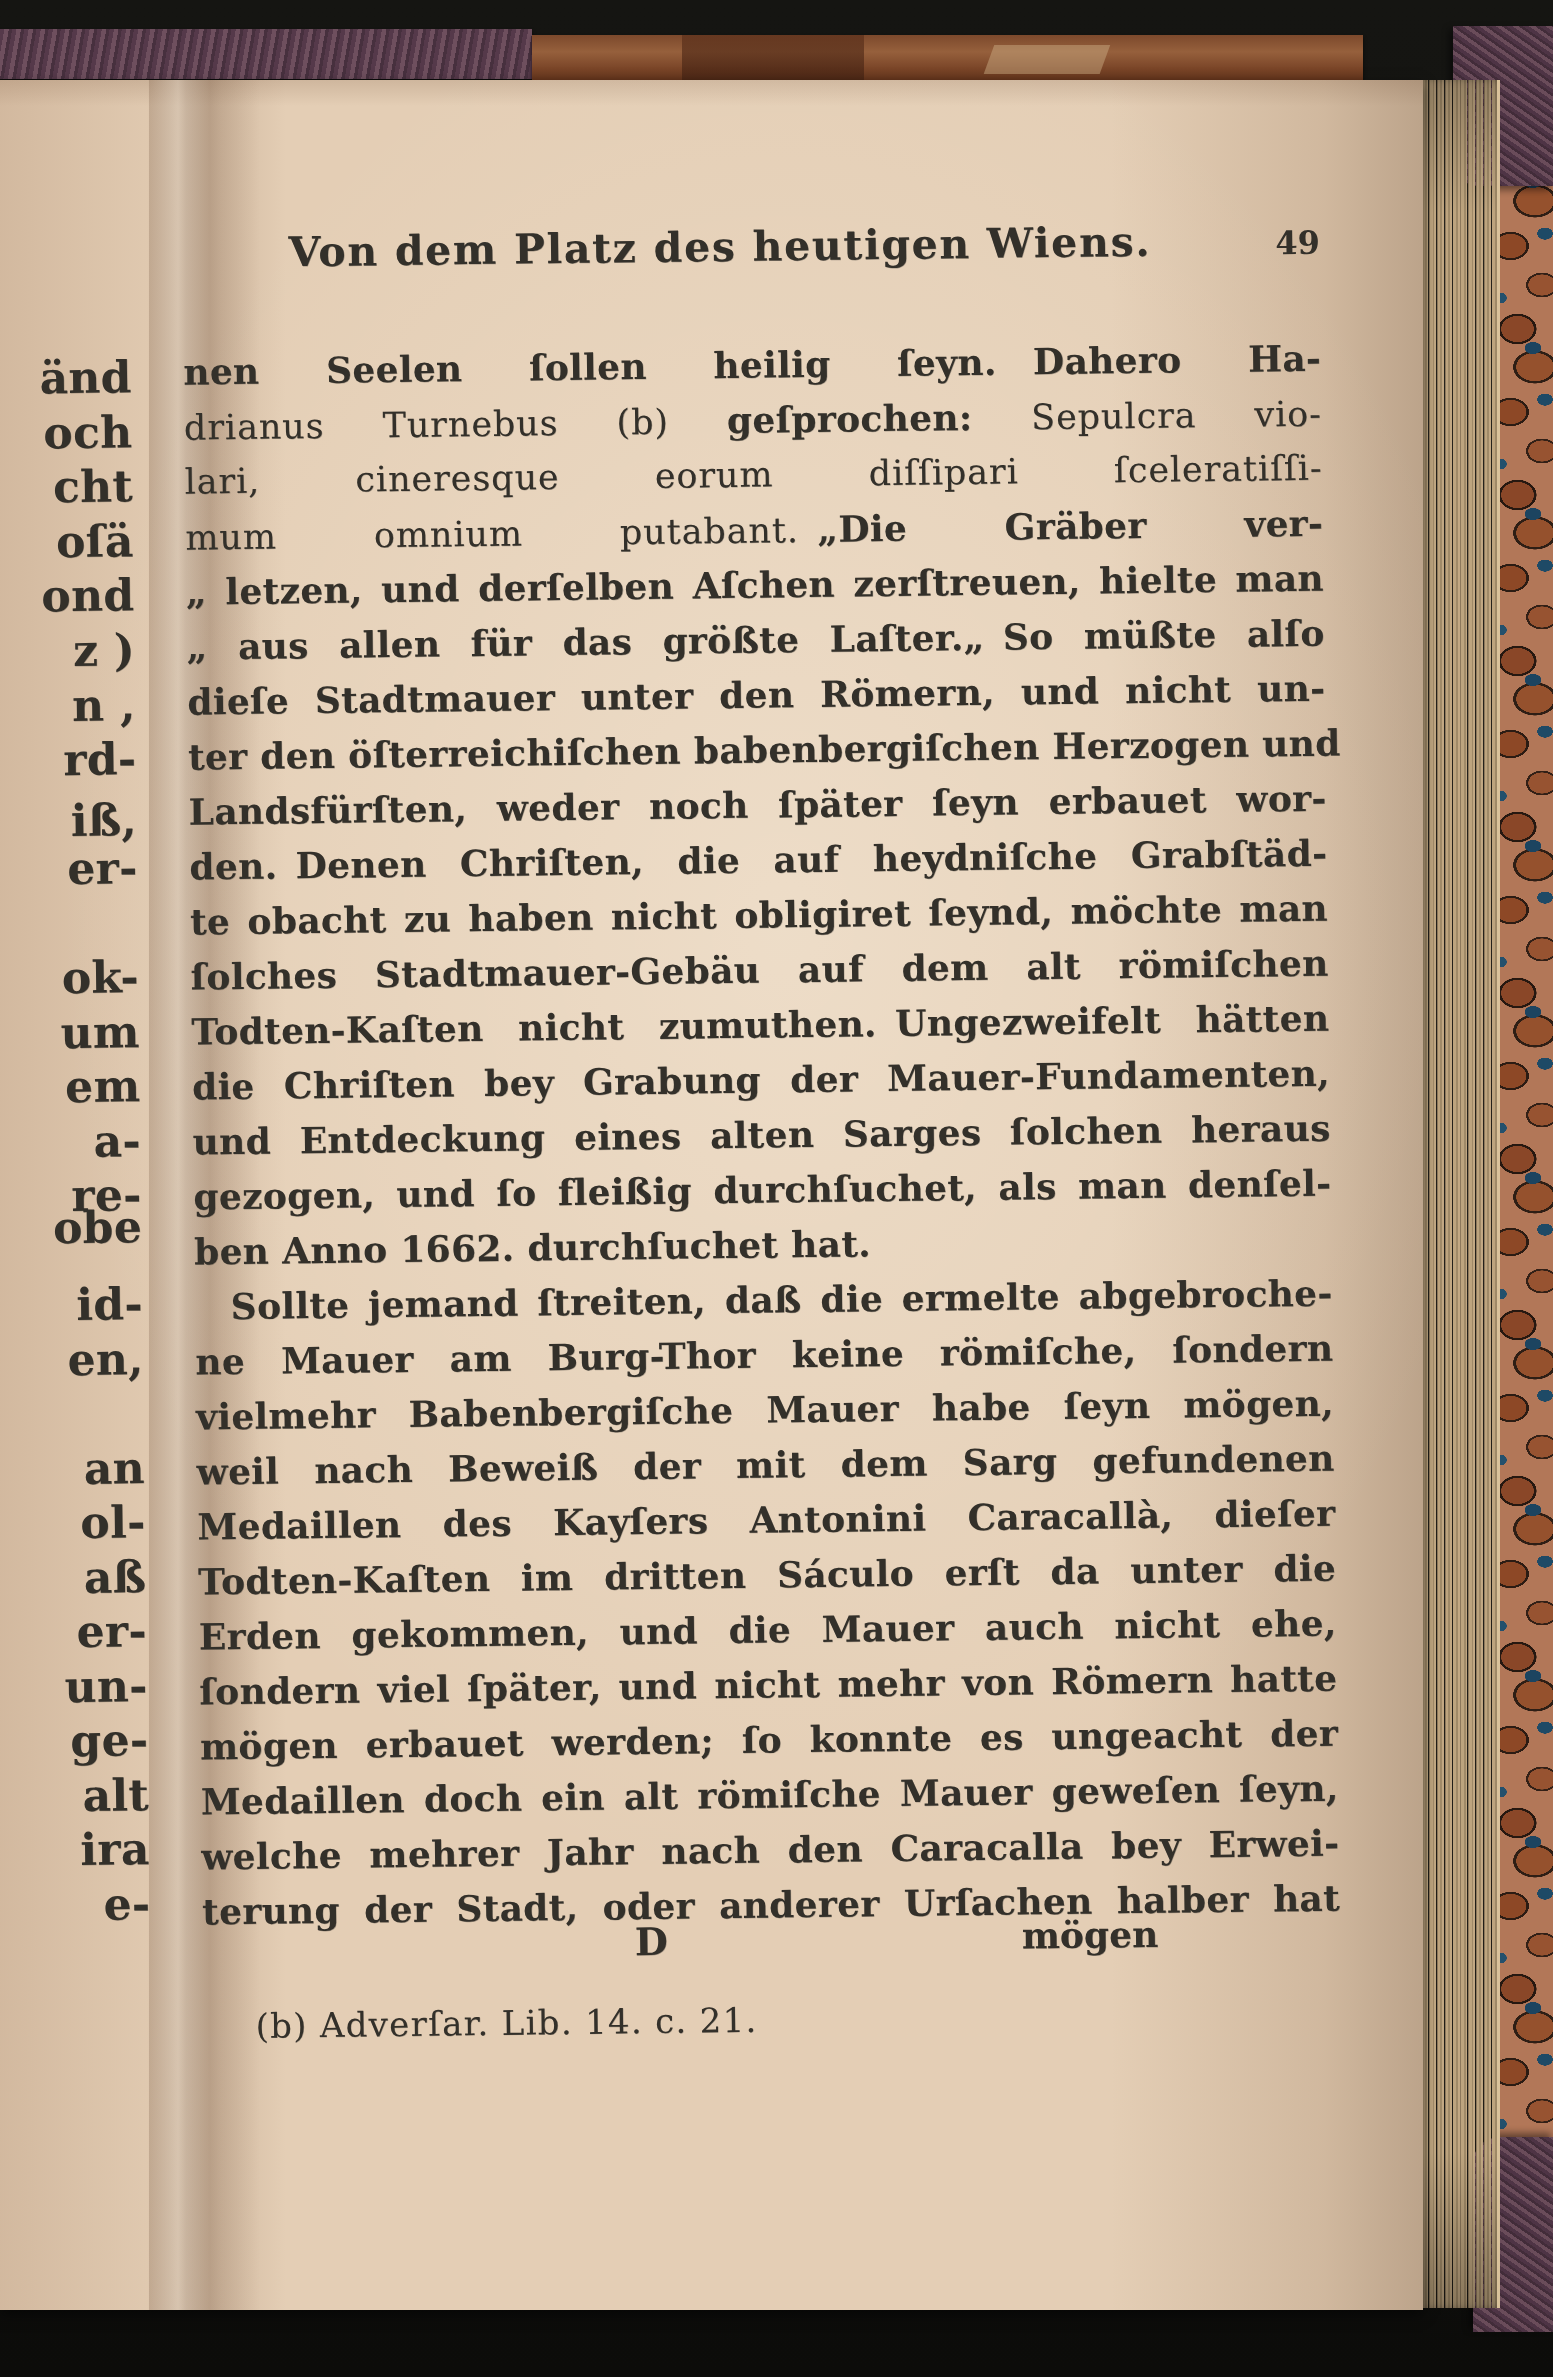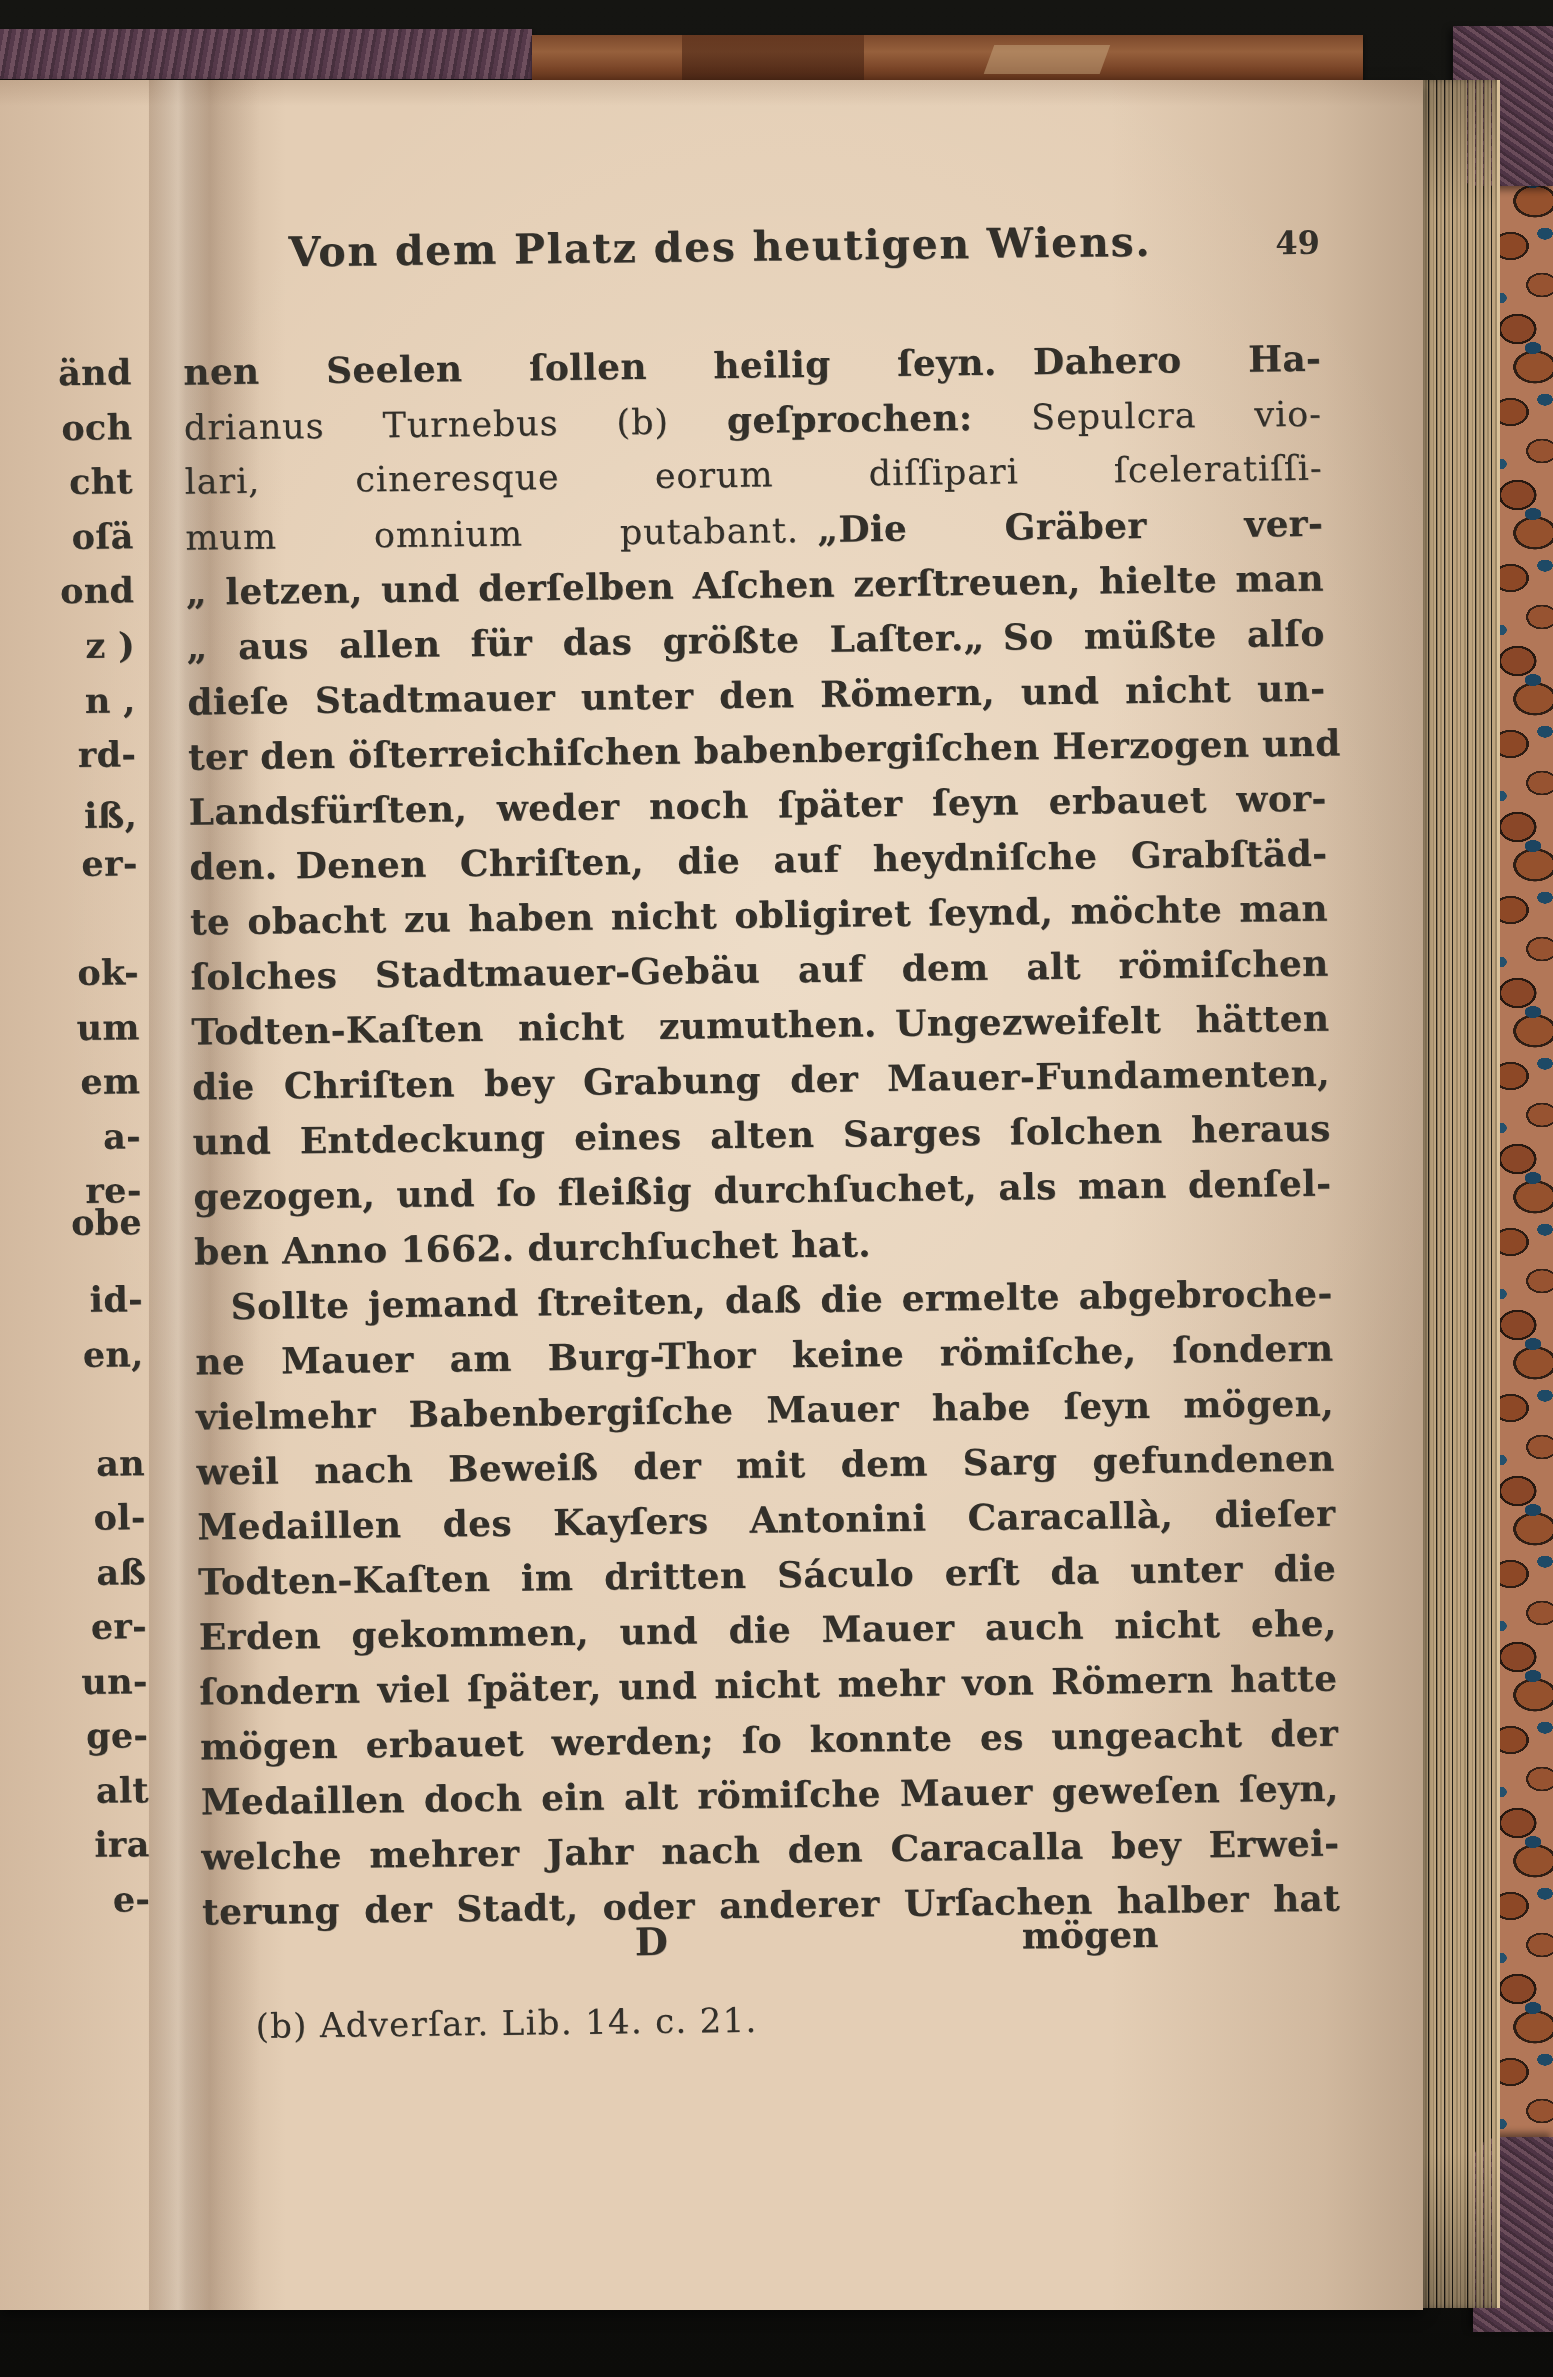--- a/index.html
+++ b/index.html
@@ -70,21 +70,21 @@
   .sig-line{position:relative;height:55px;}
   .sig-line .sig{position:absolute;left:38%;font-size:38px;font-weight:700;
      text-shadow:0.5px 0.5px 0 rgba(51,48,42,.4);}
   .sig-line .catch{position:absolute;left:72%;font-size:36px;font-weight:700;
      text-shadow:0.5px 0.5px 0 rgba(51,48,42,.4);}
   
   .footnote{position:absolute;left:244px;top:1922px;font-size:34px;letter-spacing:1.3px;
      font-weight:500;text-shadow:0.4px 0.4px 0 rgba(51,48,42,.35);}
   
   .fragments{position:absolute;left:0;top:0;width:149px;height:100%;}
-  .fragment{position:absolute;right:8.7px;font-size:35px;font-weight:700;letter-spacing:0.3px;
+  .fragment{position:absolute;right:8.7px;font-size:44px;font-weight:700;letter-spacing:0.3px;
      text-shadow:0.5px 0.5px 0 rgba(51,48,42,.35);}
   
   .gutter-crease{position:absolute;left:149px;top:0;width:112px;height:100%;
      background:linear-gradient(90deg, rgba(90,60,40,.22) 0, rgba(250,240,225,.35) 29px, rgba(90,60,40,.18) 61px, transparent 111px);}
 </style>
 </head>
 <body>
 
 <div id="stage">
 

